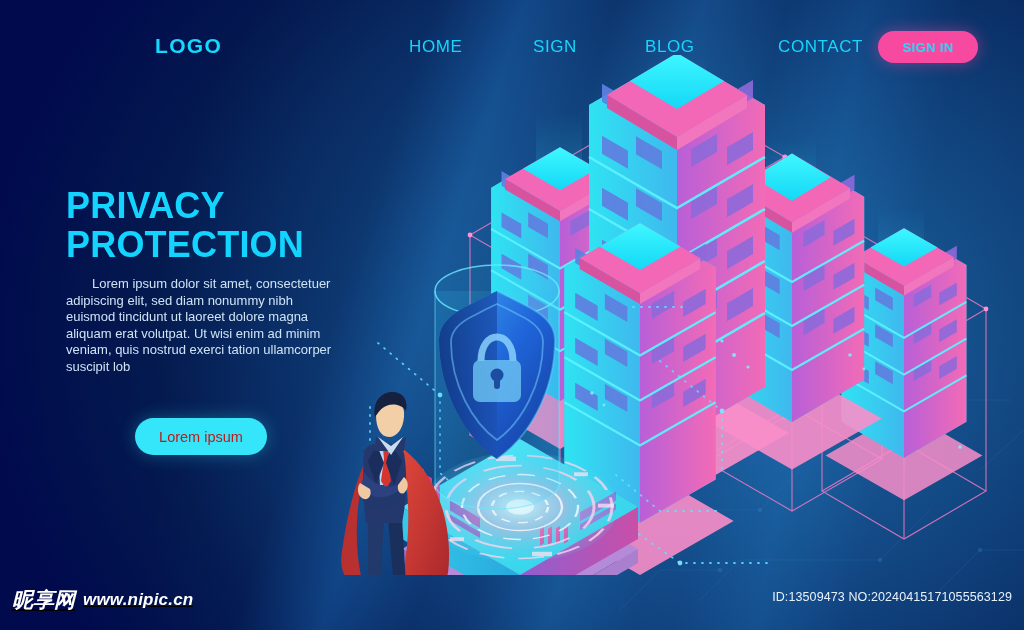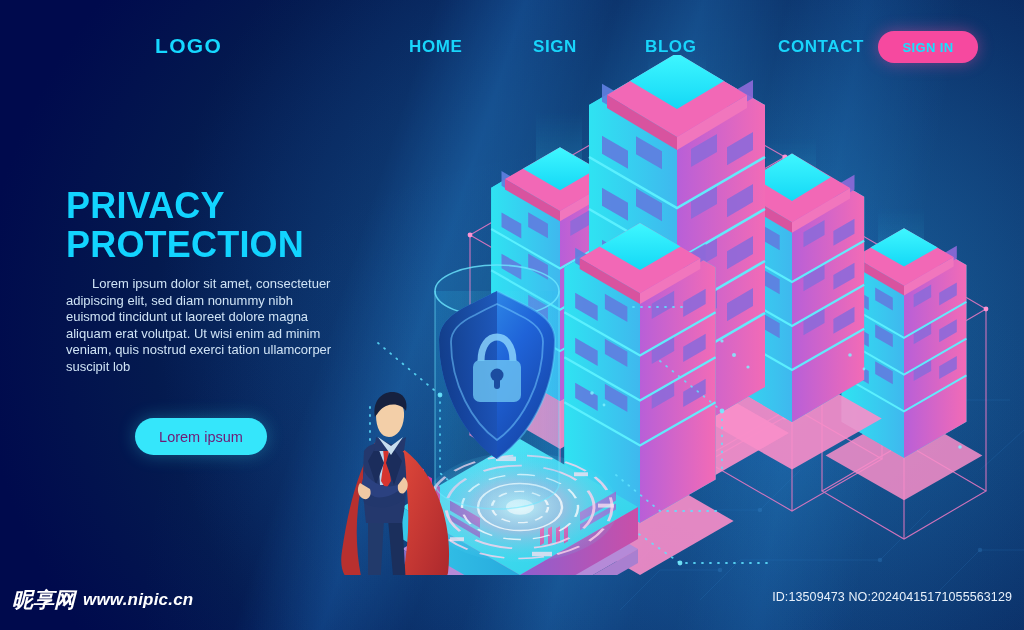--- a/index.html
+++ b/index.html
@@ -42,21 +42,21 @@
   .nav{
     position:absolute; left:0; top:0; width:1024px; height:92px;
     display:flex; align-items:center; z-index:40;
   }
   .logo{
     position:absolute; left:155px; top:34px;
     font-size:21px; font-weight:bold; letter-spacing:1.3px; color:#15d8ff;text-align:right;
   }
   .nav-link{
     position:absolute; top:37px;
-    font-size:17px; font-weight:bold; letter-spacing:.6px; color:#18d5fb;
+    font-size:17px; font-weight:normal; letter-spacing:.6px; color:#18d5fb;
     cursor:pointer; white-space:nowrap;
   }
   .nl0{ left:409px; }
   .nl1{ left:533px; }
   .nl2{ left:645px; }
   .nl3{ left:754px;margin-left:24px; }
   .signin{
     position:absolute; left:878px; top:31px; width:100px; height:32px;
     border-radius:16px; background:#f6499f;
     display:flex; align-items:center; justify-content:center;
@@ -73,26 +73,26 @@
   .h1 .l2{ display:block; }
   .lede{
     margin-top:12px; width:272px;
     font-size:13px; line-height:16.6px; color:#cfe3f5;
     text-indent:26px; text-align:left;
   }
   .cta{
     position:absolute; left:135px; top:418px; width:132px; height:37px;
     border-radius:19px; background:#35e6fb;
     display:flex; align-items:center; justify-content:center;
-    color:#701a75; font-size:14.5px; cursor:pointer;
+    color:#b91c1c; font-size:14.5px; cursor:pointer;
     box-shadow:0 0 18px rgba(53,230,251,.30);
   }
 
   
-  .wm{ position:absolute; left:12px; top:586px; display:flex; align-items:center; gap:8px; z-index:45; }
+  .wm{ position:absolute; left:12px; top:586px; display:flex; align-items:center; gap:8px; z-index:45;text-decoration:underline; }
   .wm-cn{
     font-family:"DejaVu Sans", sans-serif;
     font-size:21px; font-weight:bold; font-style:italic; color:#ffffff; letter-spacing:0px;
   }
   .wm-url{ font-size:17px; font-weight:bold; font-style:italic; color:#ffffff; letter-spacing:.2px; }
   .idtag{
     position:absolute; right:12px; top:590px;
     font-size:12.5px; color:#e8f1fb; letter-spacing:.1px; z-index:45;
   }
 

